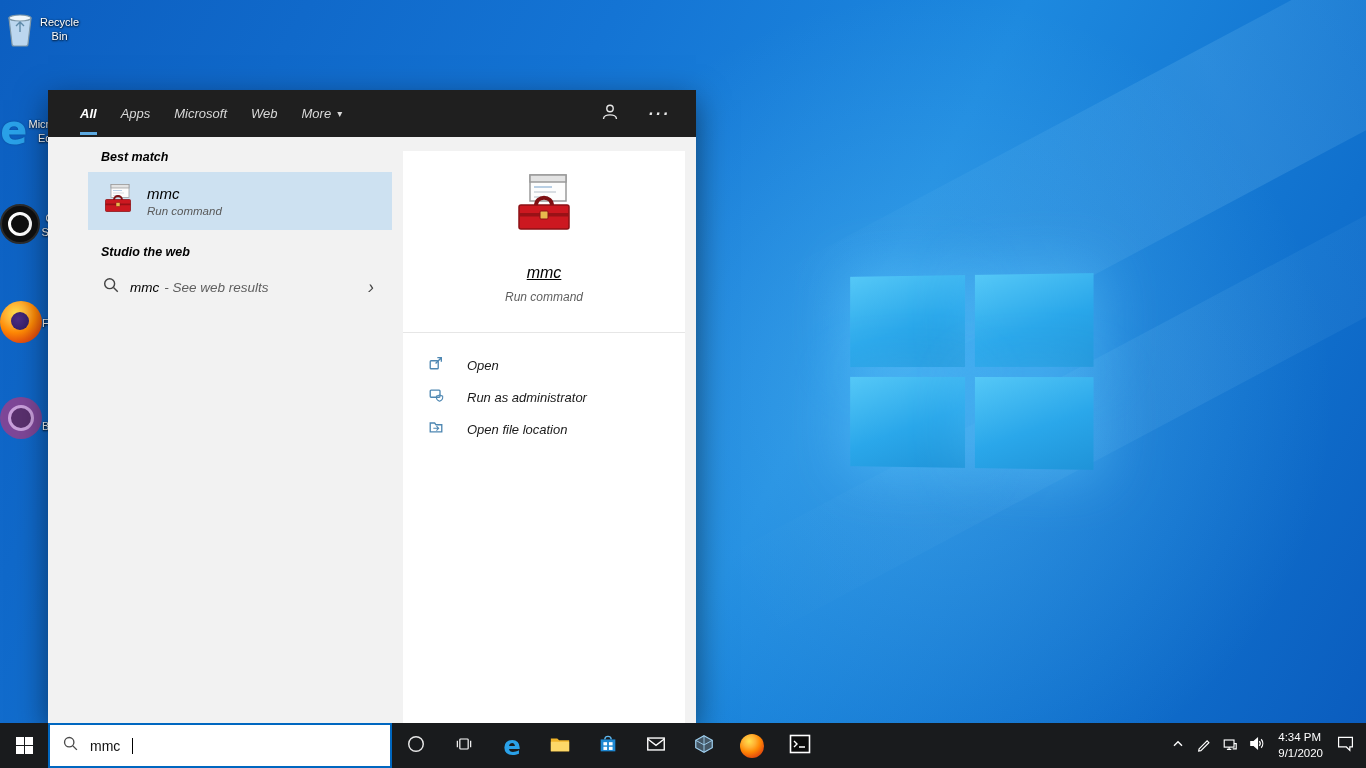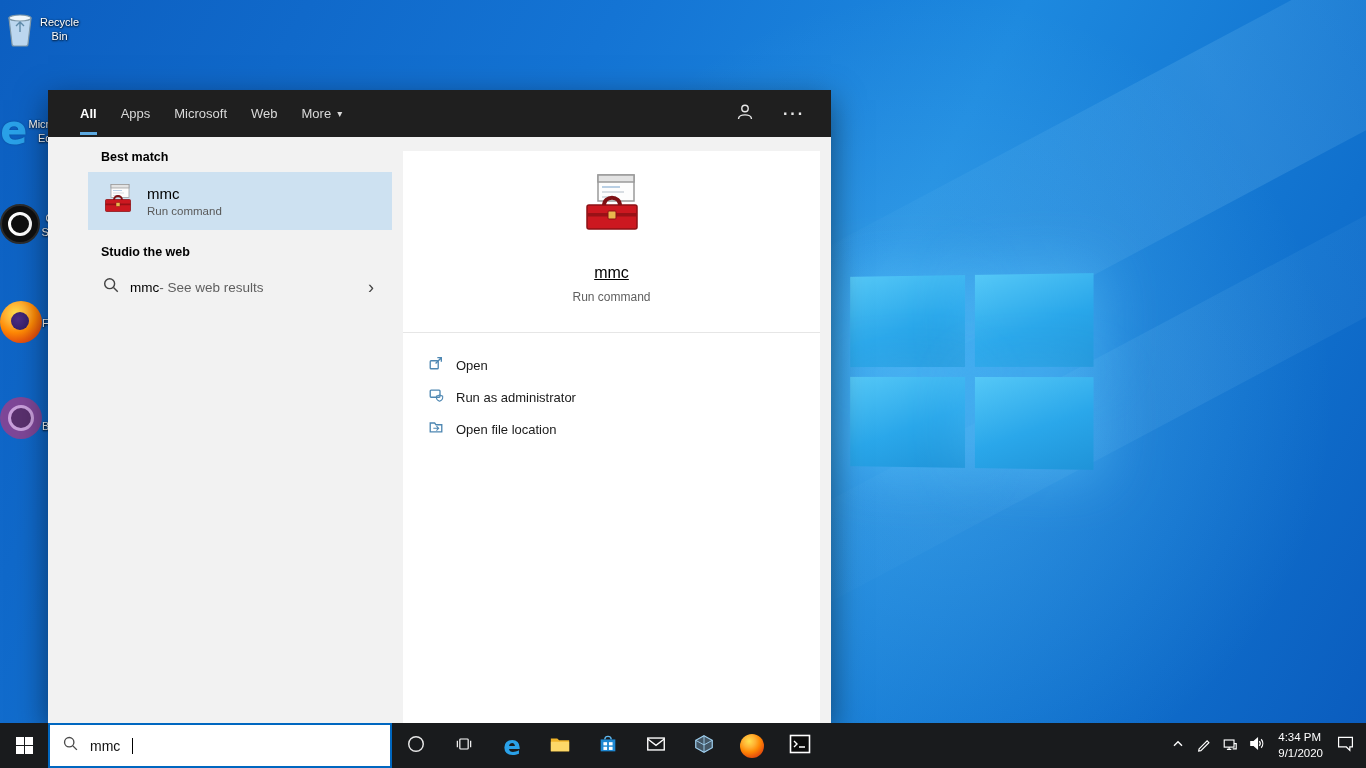--- a/index.html
+++ b/index.html
@@ -37,51 +37,51 @@
   .obs-inner { width:24px; height:24px; border-radius:50%; border:3px solid #fff; }
   .ff-circle { width:42px; height:42px; border-radius:50%;
                background:radial-gradient(circle at 38% 30%, #ffe14d 0%, #ffb133 28%, #ff8a05 48%, #e8540c 72%, #c03410 100%); }
   .ff-core { position:relative; top:11px; left:11px; width:18px; height:18px; border-radius:50%;
              background:radial-gradient(circle at 40% 40%, #4d2d85, #2b1b5e); }
   .tor-circle { width:42px; height:42px; border-radius:50%; background:#7e4798;
                 display:flex; align-items:center; justify-content:center; }
   .tor-inner { width:26px; height:26px; border-radius:50%; border:3px solid #c9a0dc; background:#59306e; }
 
   
-  .search-panel { position:absolute; left:48px; top:90px; width:783px; height:633px; z-index:5;
-                  box-shadow:0 10px 30px rgba(0,0,0,.5); }
+  .search-panel { position:absolute; left:48px; top:90px; width:648px; height:633px; z-index:5;
+                  box-shadow:0 10px 30px rgba(0,0,0,.5);font-style:italic; }
   .panel-header { height:47px; background:#1f1f1f; display:flex; align-items:stretch; padding-left:20px; }
   .tab { display:flex; align-items:center; padding:0 12px; cursor:pointer; }
   .tab span.tab-label { color:#d9d9d9; font-size:13px; padding:14px 0 11px; border-bottom:3px solid transparent; }
   .tab.active span.tab-label { color:#fff; font-weight:bold; border-bottom-color:#5ca9e0; }
   .tab .more-caret { color:#d9d9d9; font-size:10px; margin-left:6px; }
   .header-actions { margin-left:auto; display:flex; align-items:center; gap:28px; padding-right:26px; }
   .hdr-ellipsis { color:#e8e8e8; font-size:16px; letter-spacing:2px; font-weight:bold; cursor:pointer; }
 
   .panel-body { position:relative; height:586px; background:#f2f2f2; }
   .left-col { position:absolute; left:0; top:0; width:344px; height:100%;padding-left:40px; }
   .section-title { padding:13px 13px 8px; font-size:12.5px; font-weight:bold; color:#000; }
   .section-title.web { padding-top:15px; }
   .best-match-item { height:58px; background:#cde1f1; display:flex; align-items:center; padding:0 14px; cursor:pointer; }
   .bm-text { margin-left:13px; }
   .bm-title { font-size:15px; color:#000; }
   .bm-sub { font-size:11.5px; color:#595959; margin-top:3px; }
   .web-item { height:40px; display:flex; align-items:center; padding:0 14px; cursor:pointer; }
   .web-item .query { font-size:13.5px; color:#000; margin-left:10px; }
-  .web-item .suffix { font-size:13.5px; color:#5f5f5f; }
+  .web-item .suffix { font-size:13.5px; color:#5f5f5f; margin-left:5px; }
   .web-item .chev { margin-left:auto; color:#454545; font-size:18px; line-height:1; padding:0 4px; }
 
   .right-card { position:absolute; left:355px; top:14px; right:11px; bottom:0; background:#fff;
                 display:flex; flex-direction:column; align-items:center; }
   .preview-icon { margin-top:21px; }
   .preview-title { margin-top:24px; font-size:16px; color:#000; text-decoration:underline; }
   .preview-sub { margin-top:8px; font-size:12px; color:#5f5f5f; }
   .divider { margin-top:28px; width:100%; height:1px; background:#e6e6e6; }
   .actions { width:100%; padding:16px 0 0 25px; }
-  .action-row { height:32px; display:flex; align-items:center; gap:12px; cursor:pointer; }
+  .action-row { height:32px; display:flex; align-items:center; gap:23px; cursor:pointer; }
   .action-row .a-label { font-size:13px; color:#1a1a1a; }
 
   
   .taskbar { position:absolute; left:0; bottom:0; width:1366px; height:45px; background:#191b1d;
              display:flex; align-items:stretch; z-index:10; }
   .tb-btn { width:48px; display:flex; align-items:center; justify-content:center; cursor:pointer; }
   .tb-search { width:344px; background:#fff; border:2px solid #0067c0; display:flex; align-items:center;
                padding:0 12px; gap:11px; cursor:text; }
   .tb-search .query { font-size:14px; color:#111; }
   .caret-line { display:inline-block; width:1px; height:16px; background:#000; margin-left:1px;

